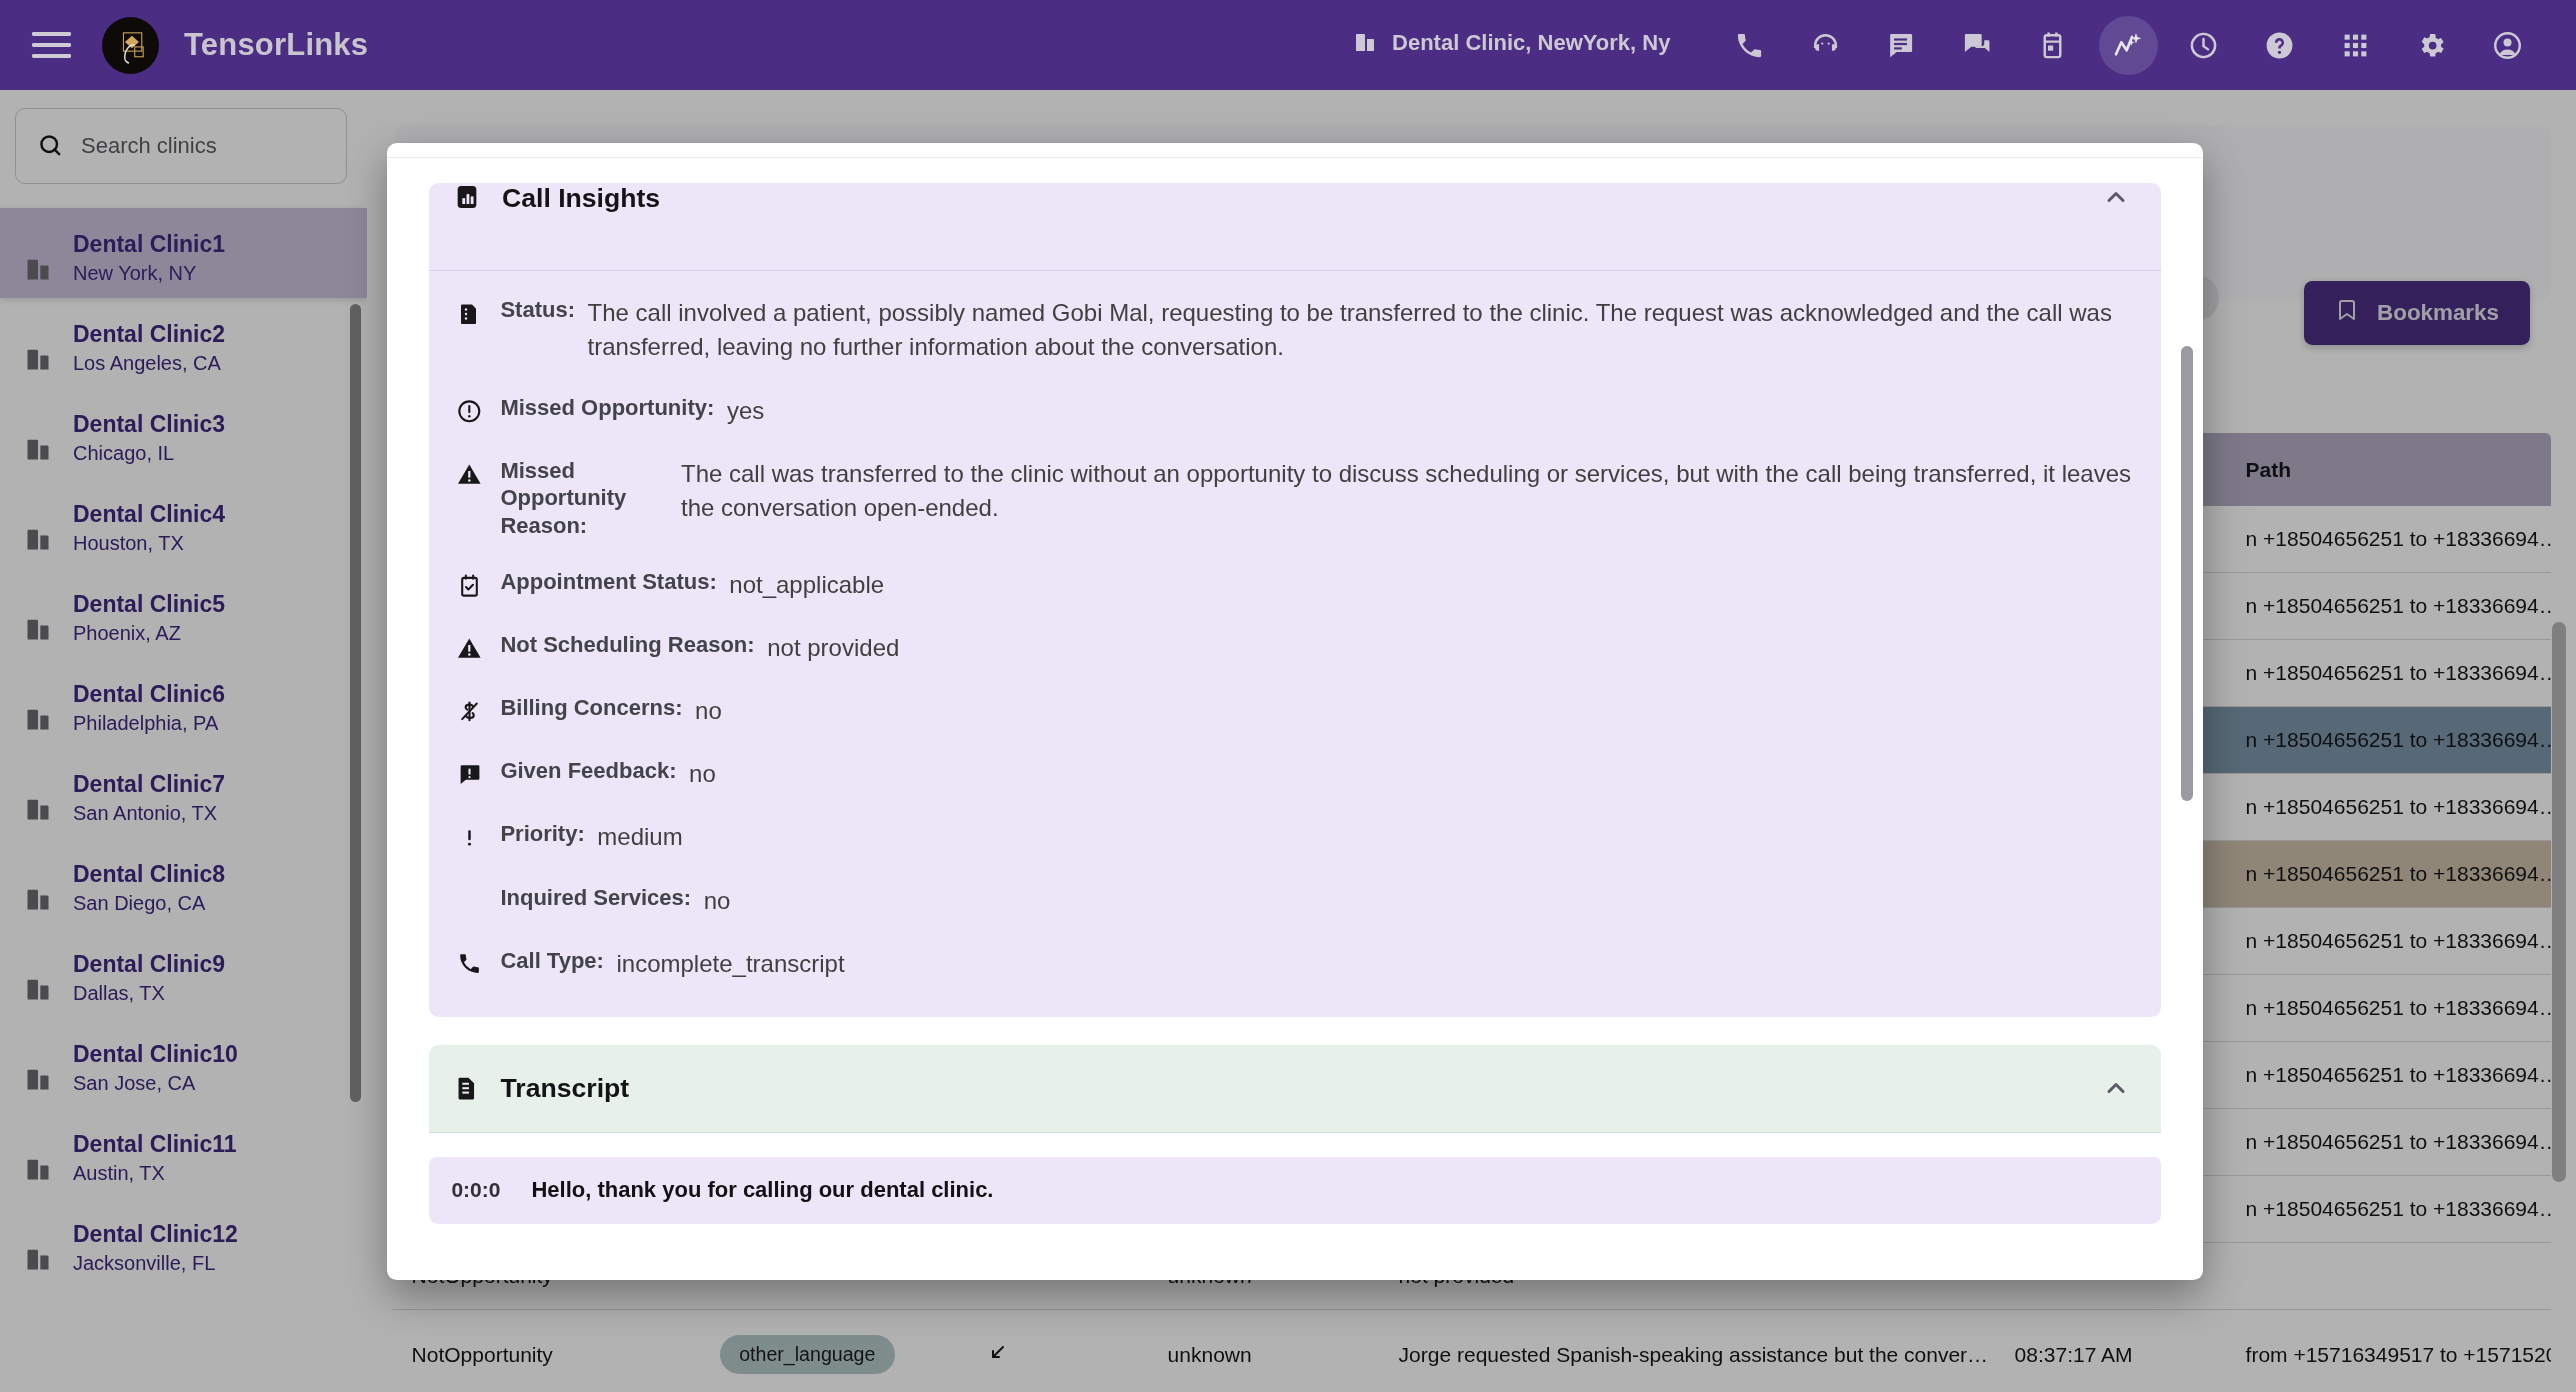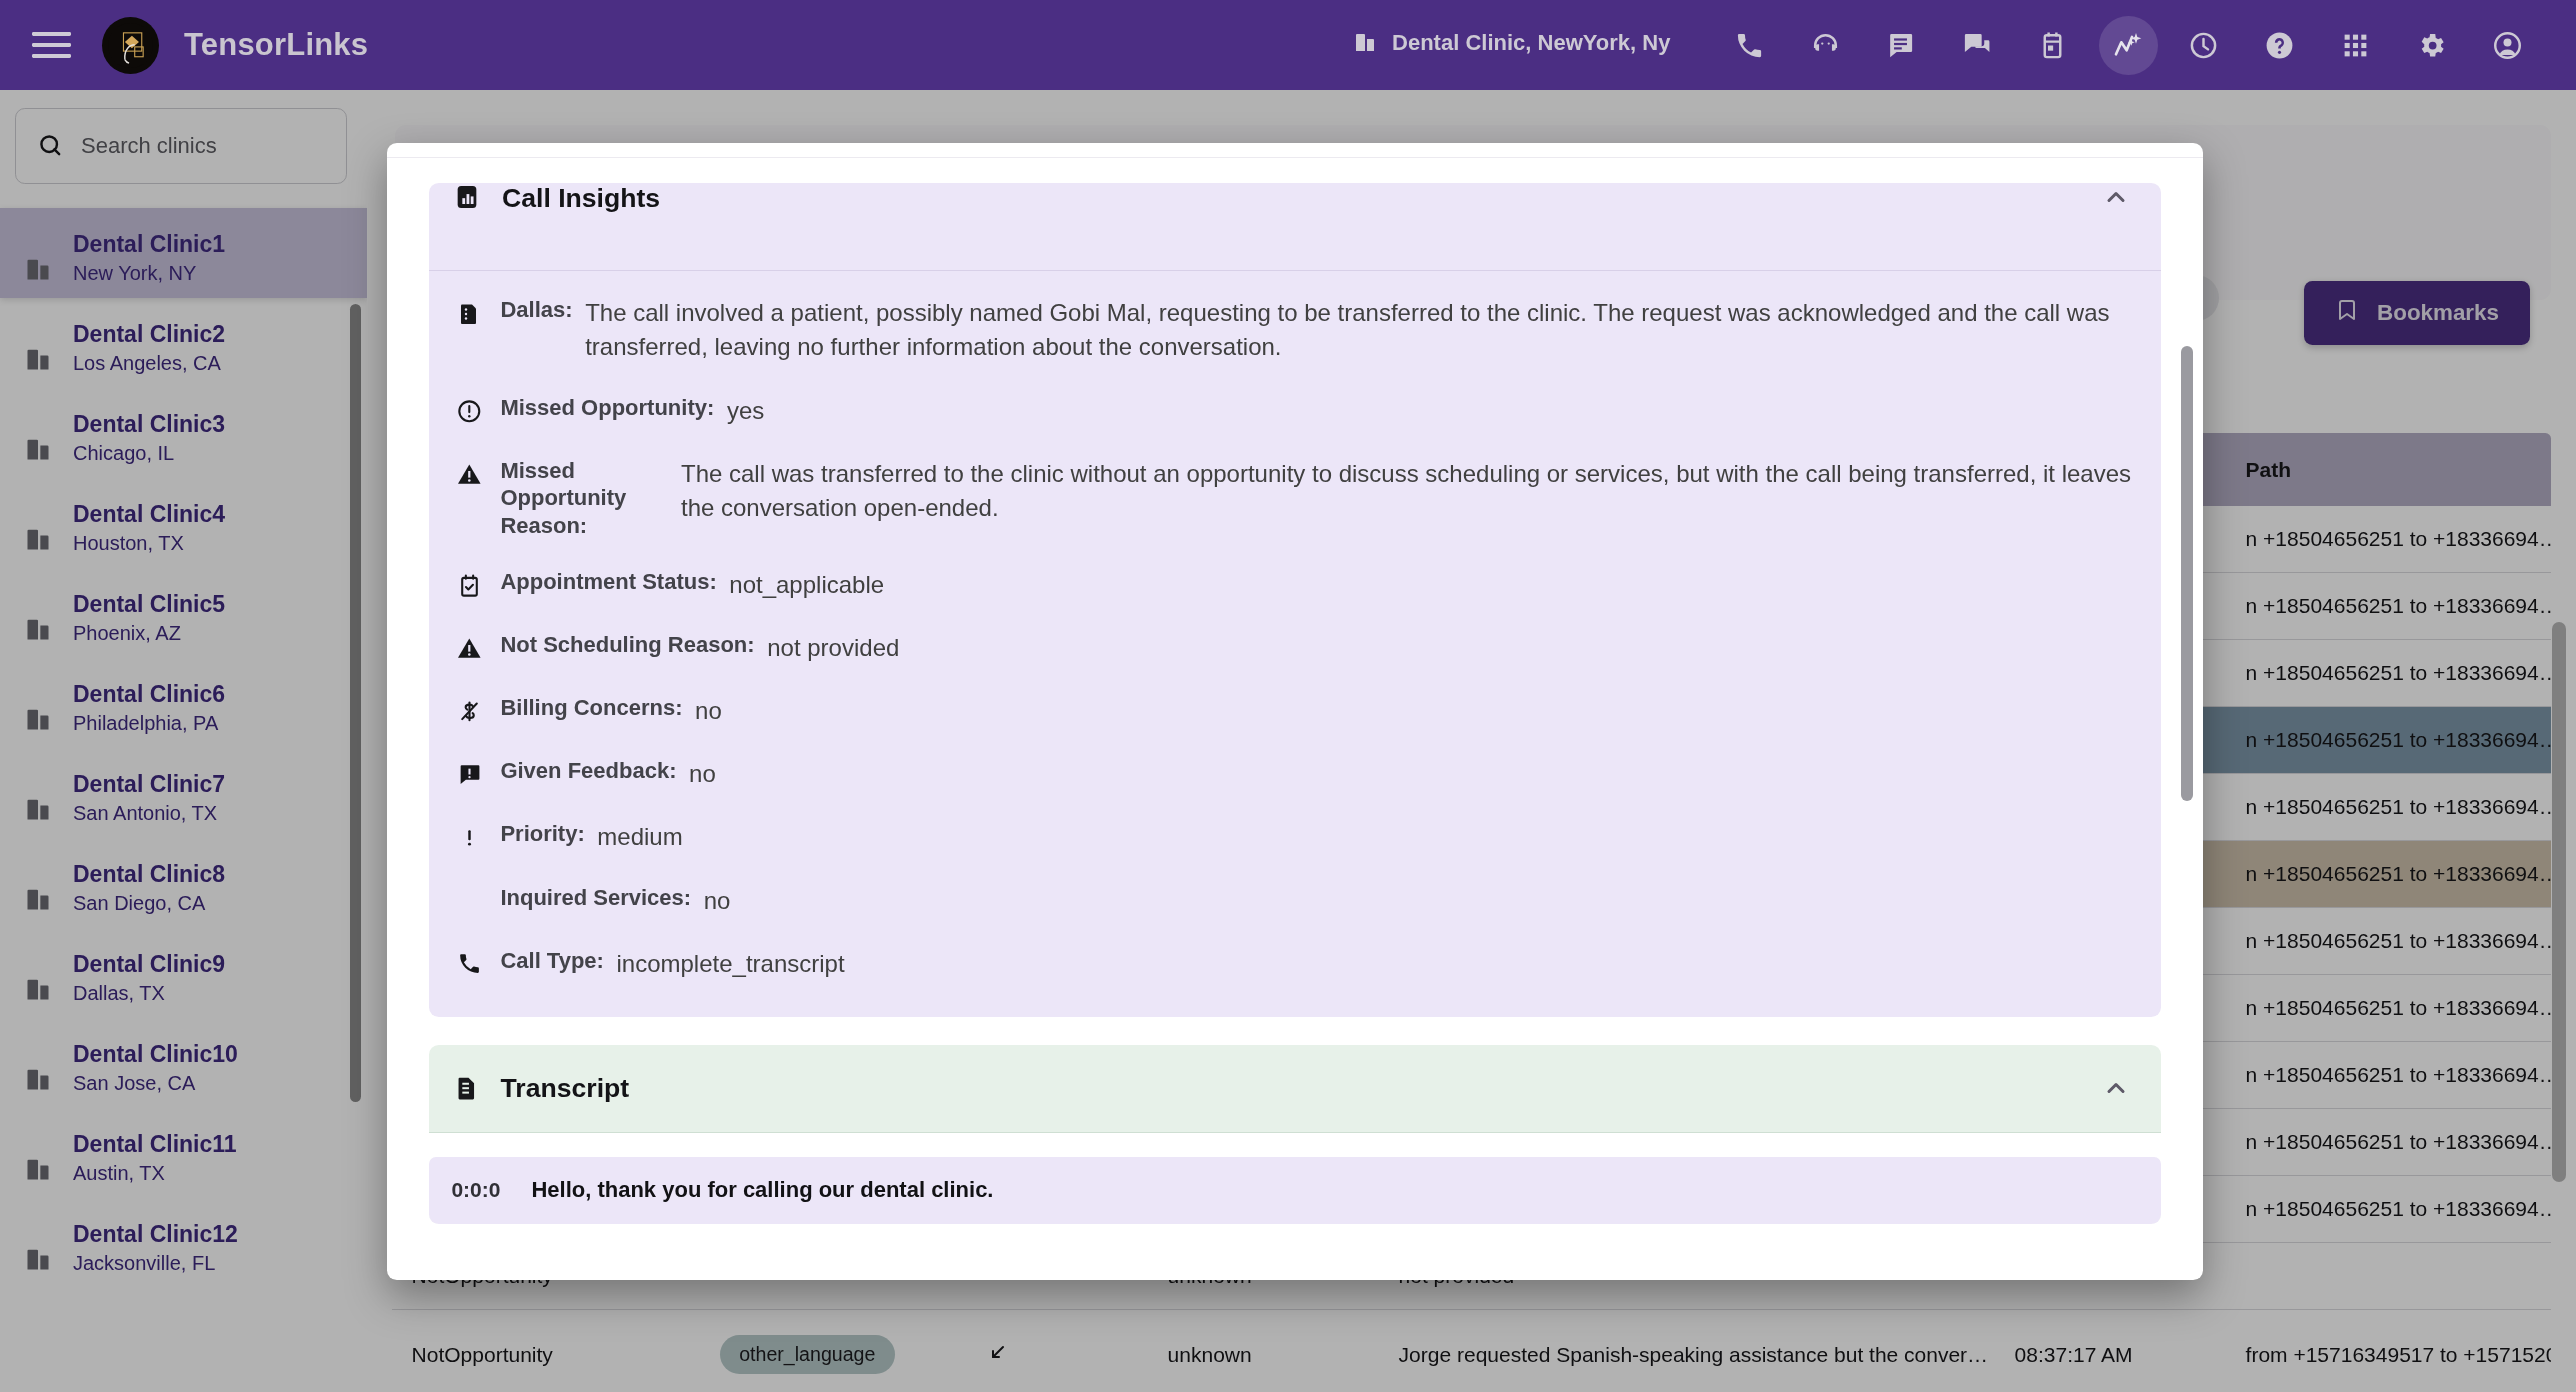--- a/index.html
+++ b/index.html
@@ -661,21 +661,21 @@
             <span class="ins-ico">
               <svg width="24" height="28" viewBox="0 0 24 24">
                 <path d="M5 2.5h10l4 4V21a1 1 0 0 1-1 1H5a1 1 0 0 1-1-1V3.5a1 1 0 0 1 1-1z" fill="#18181b"></path>
                 <g fill="#ece6f8">
                   <circle cx="9" cy="7.5" r="1.2"></circle>
                   <circle cx="9" cy="12" r="1.2"></circle>
                   <circle cx="9" cy="16.5" r="1.2"></circle>
                 </g>
               </svg>
             </span>
-            <span class="ins-label">Dallas:</span>
+            <span class="ins-label">Status:</span>
             <span class="ins-value flow">The call involved a patient, possibly named Gobi Mal, requesting to be transferred to the clinic. The request was acknowledged and the call was transferred, leaving no further information about the conversation.</span>
           </div>
           <div class="ins-row">
             <span class="ins-ico">
               <svg width="26.6" height="26.6" viewBox="0 0 24 24" fill="none" stroke="#18181b" stroke-width="1.9" stroke-linecap="round">
                 <circle cx="12" cy="12" r="9"></circle>
                 <path d="M12 7.3v5.4"></path>
                 <circle cx="12" cy="16.4" r="1.1" fill="#18181b" stroke="none"></circle>
               </svg>
             </span>

